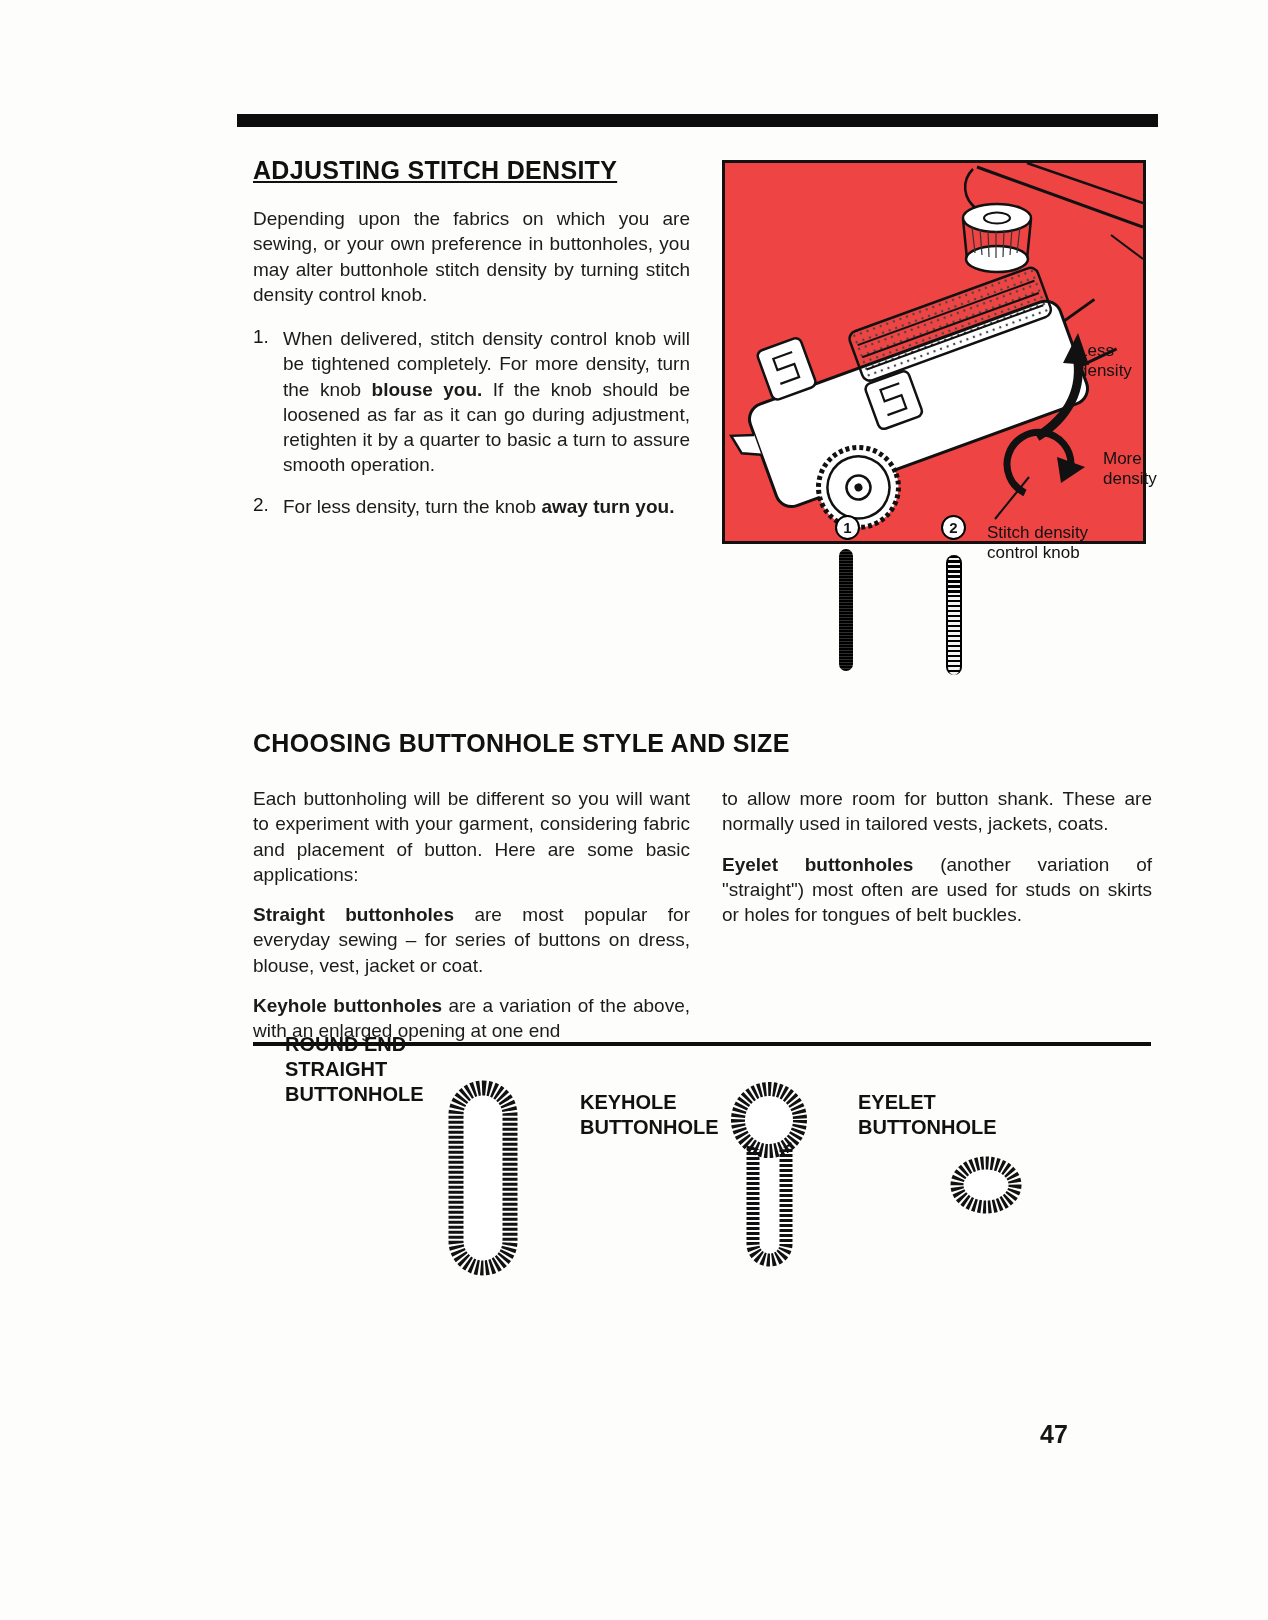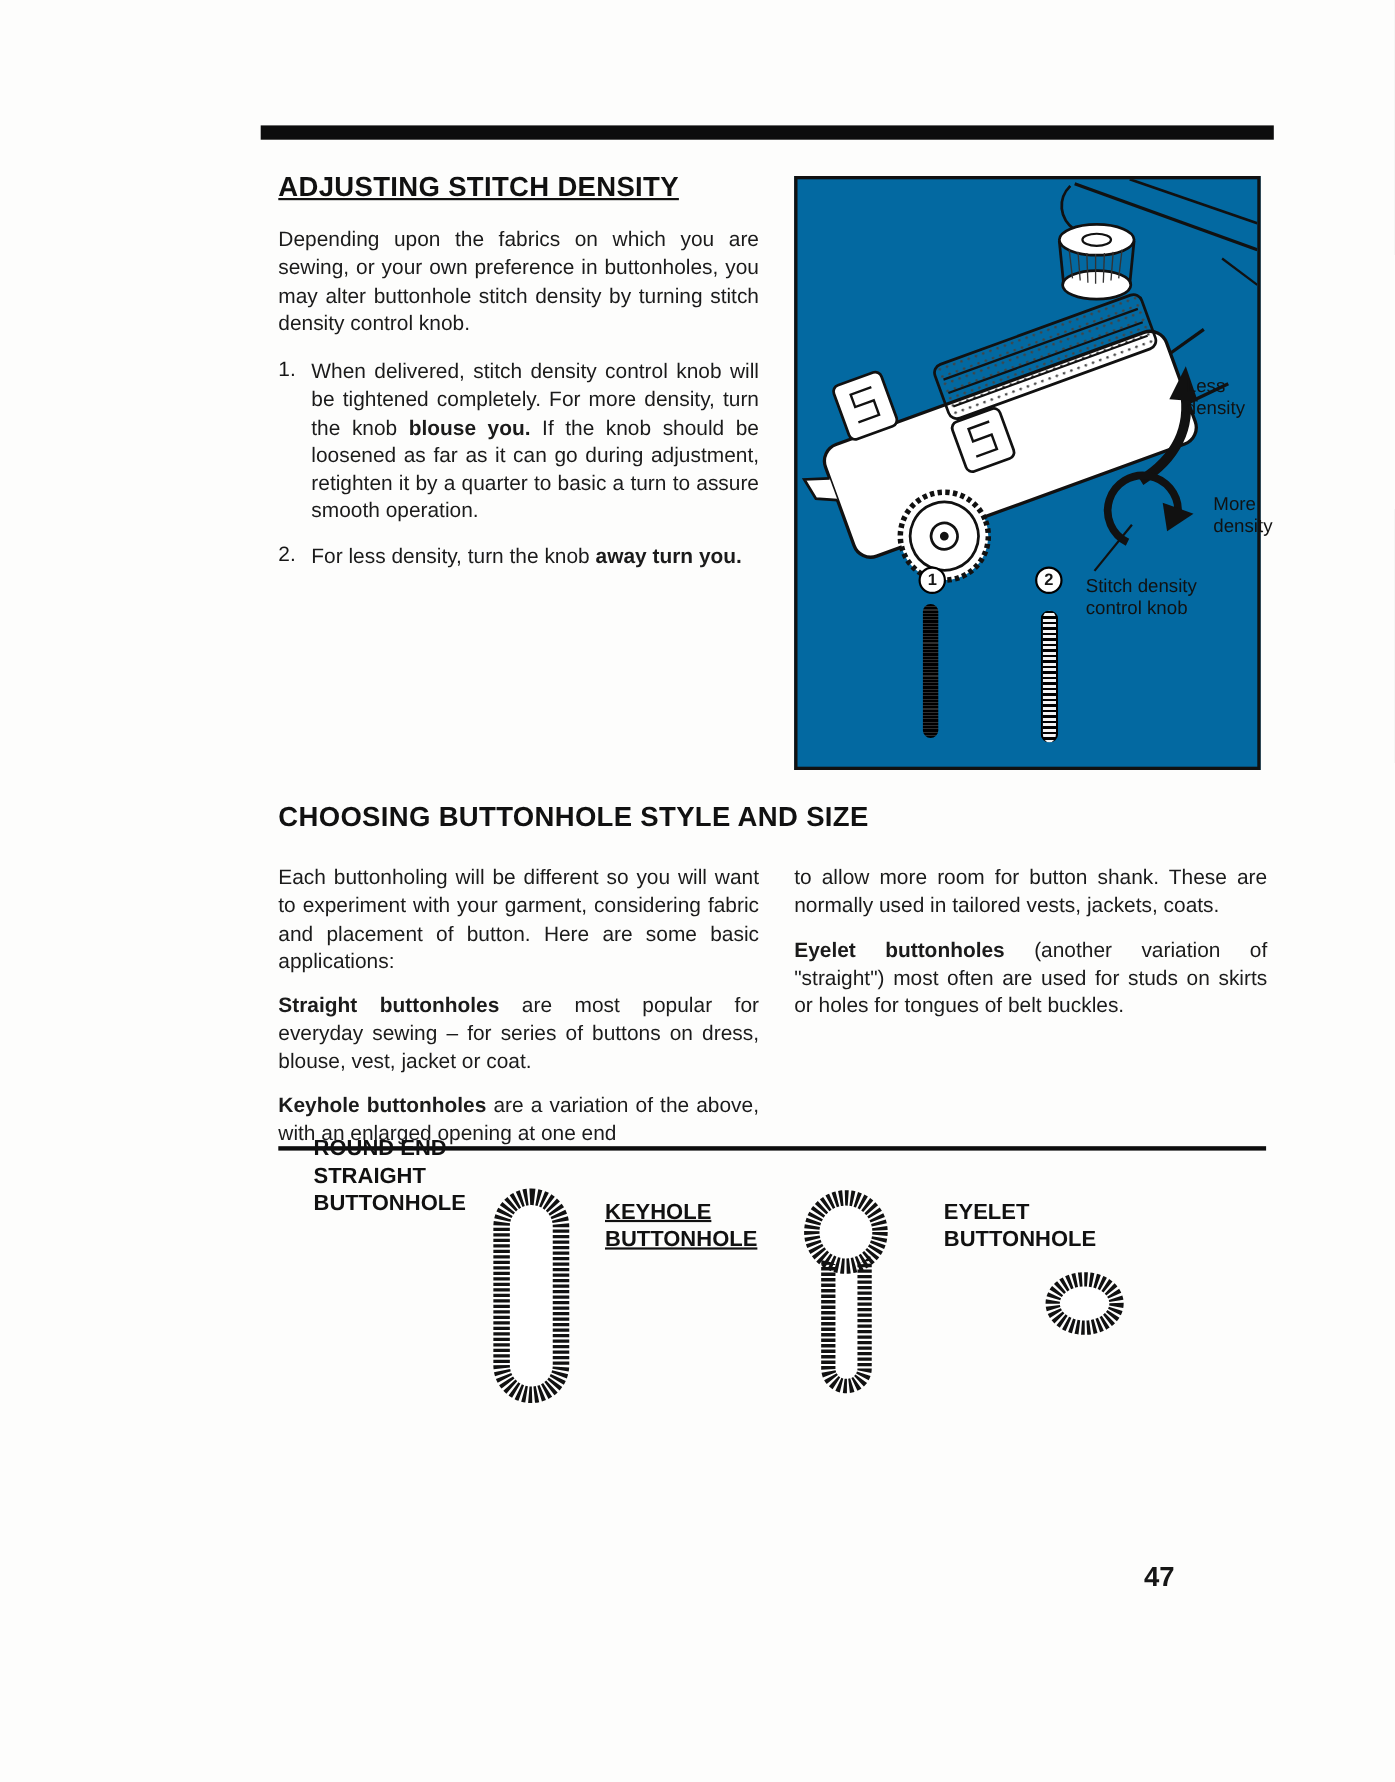--- a/index.html
+++ b/index.html
@@ -14,22 +14,22 @@
   .h-title { font-size:25px; font-weight:bold; letter-spacing:0.3px; color:#111; }
   #title1 { left:253px; top:156px;text-decoration:underline; }
   #title2 { left:253px; top:729px; }
   .bodytext { font-size:19px; line-height:1.33; text-align:justify; color:#1b1b1b; }
   #col-intro { left:253px; top:206px; width:437px; }
   #list { left:253px; top:326px; width:437px; }
   .li { display:flex; margin-bottom:16px; }
   .li .num { width:30px; flex:0 0 30px; font-size:19px; }
   .li .li-text { flex:1; }
   .figure-box {
-    left:722px; top:160px; width:424px; height:540px;
-    border:3px solid #111; background:#0369a1;
+    left:722px; top:160px; width:424px; height:384px;
+    border:3px solid #111; background:#ef4444;
   }
   .figure-box svg.drawing { position:absolute; left:0; top:0; }
   .fig-label { position:absolute; font-size:17px; line-height:1.18; color:#111; }
   #label-less { left:353px; top:178px; width:64px; }
   #label-more { left:356px; top:286px; width:62px;margin-left:22px; }
   #label-knob { left:262px; top:360px; width:150px; }
   .marker {
     position:absolute; width:25px; height:25px; border:2.5px solid #000;
     border-radius:50%; display:flex; align-items:center; justify-content:center;
     font-size:15px; font-weight:bold; background:#fff;
@@ -45,21 +45,21 @@
     left:221px; top:392px; width:16px; height:120px; border-radius:8px;
     border-left:2.5px solid #000; border-right:2.5px solid #000;
     background:repeating-linear-gradient(180deg,#000 0 2.5px,#f4f4f4 2.5px 5px);
   }
   #col-left  { left:253px; top:786px; width:437px; }
   #col-right { left:722px; top:786px; width:430px; }
   .para { margin-bottom:15px; }
   .section-divider { left:253px; top:1042px; width:898px; height:4px; background:#0d0d0d; }
   .sample-label { font-size:20px; font-weight:bold; line-height:1.25; color:#111; }
   #lbl-straight { left:253px; top:1032px; width:165px;margin-left:32px; }
-  #lbl-keyhole  { left:550px; top:1090px; width:160px;text-decoration:underline; }
+  #lbl-keyhole  { left:580px; top:1090px; width:160px; }
   #lbl-eyelet   { left:858px; top:1090px; width:160px; }
   #icon-straight { left:438px; top:1078px; }
   #icon-keyhole  { left:722px; top:1078px; }
   #icon-eyelet   { left:946px; top:1154px; }
   .page-number { left:1040px; top:1420px; font-size:25px; font-weight:bold; }
 </style>
 </head>
 <body>
 
 <div class="page">

